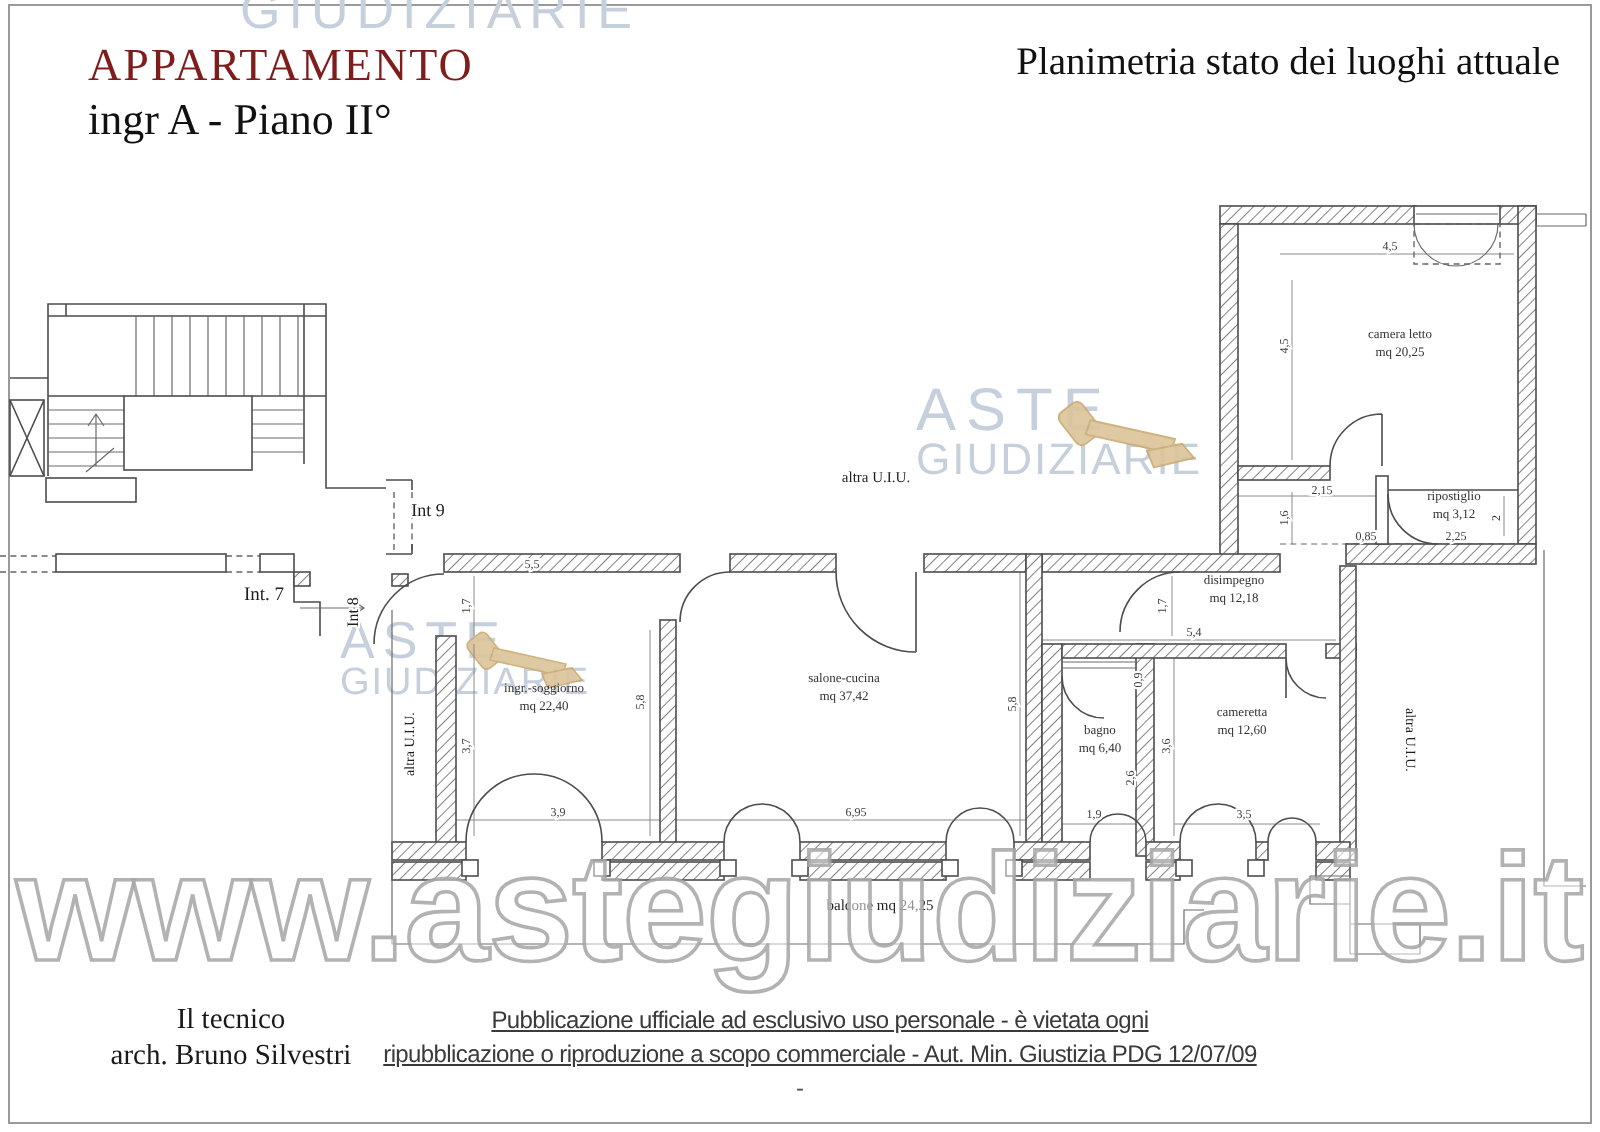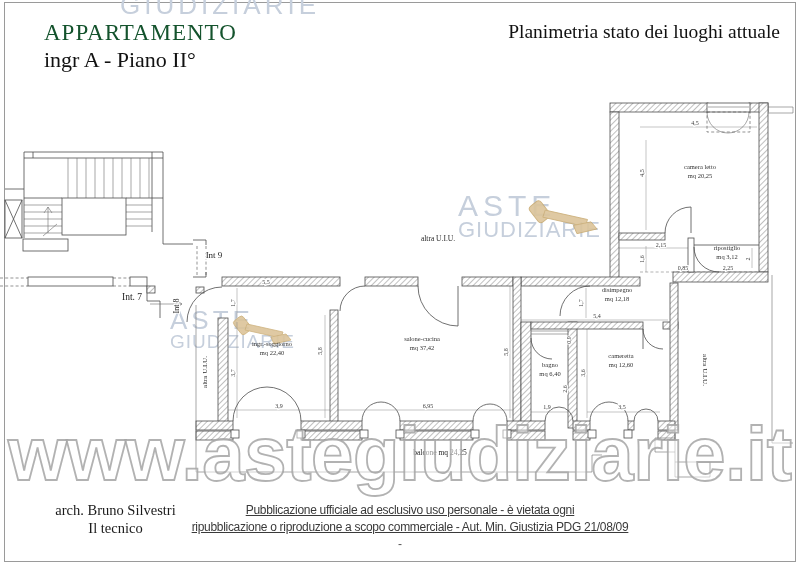--- a/index.html
+++ b/index.html
@@ -1,21 +1,21 @@
 <!DOCTYPE html>
 <html><head>
 <meta charset="utf-8">
 <style>
   html,body{margin:0;padding:0;background:#fff;}
   #page{position:relative;width:800px;height:566px;background:#fff;overflow:hidden;
         font-family:"Liberation Serif",serif;}
   #border{position:absolute;left:4px;top:2px;width:790px;height:558px;
           border:1px solid #9a9a9a;pointer-events:none;}
   
-  .title1{position:absolute;left:44px;top:20px;font-size:23px;letter-spacing:1px;color:#14532d;}
+  .title1{position:absolute;left:44px;top:20px;font-size:23px;letter-spacing:1px;color:#7f1d1d;}
   .title2{position:absolute;left:44px;top:47px;font-size:22px;color:#111;}
   .subtitle{position:absolute;left:450px;top:21px;width:330px;text-align:right;
             font-size:19.5px;color:#111;}
   
   .wm{color:#c6cfdc;font-family:"Liberation Sans",sans-serif;}
   #wm-top{position:absolute;left:120px;top:0;height:16px;overflow:hidden;}
   #wm-top span{position:relative;top:-10px;font-size:26px;letter-spacing:4px;}
   .brand{position:absolute;}
   .brand .aste{font-size:30px;letter-spacing:5px;line-height:28px;}
   .brand .giud{font-size:22px;letter-spacing:1px;line-height:20px;}
@@ -240,21 +240,21 @@
 
   <svg id="wm-url" width="800" height="100" viewBox="0 0 800 100">
     <text id="wm-url-text" x="400" y="72" text-anchor="middle" textLength="784" font-family="Liberation Sans, sans-serif" font-size="76" font-weight="bold" fill="#ffffff" fill-opacity="0.5" stroke="#a5a5a5" stroke-width="1.8" stroke-opacity="0.85">www.astegiudiziarie.it</text>
   </svg>
 
   <div class="title1">APPARTAMENTO</div>
   <div class="title2">ingr A - Piano II°</div>
   <div class="subtitle">Planimetria stato dei luoghi attuale</div>
 
   <div class="tech">
+    <div>Il tecnico</div>
     <div>arch. Bruno Silvestri</div>
-    <div>Il tecnico</div>
   </div>
   <div class="disclaimer">
     <div>Pubblicazione ufficiale ad esclusivo uso personale - è vietata ogni</div>
-    <div>ripubblicazione o riproduzione a scopo commerciale - Aut. Min. Giustizia PDG 21/08/09</div>
+    <div>ripubblicazione o riproduzione a scopo commerciale - Aut. Min. Giustizia PDG 12/07/09</div>
   </div>
   <div class="dash3">-</div>
 </div>
 
 </body></html>

